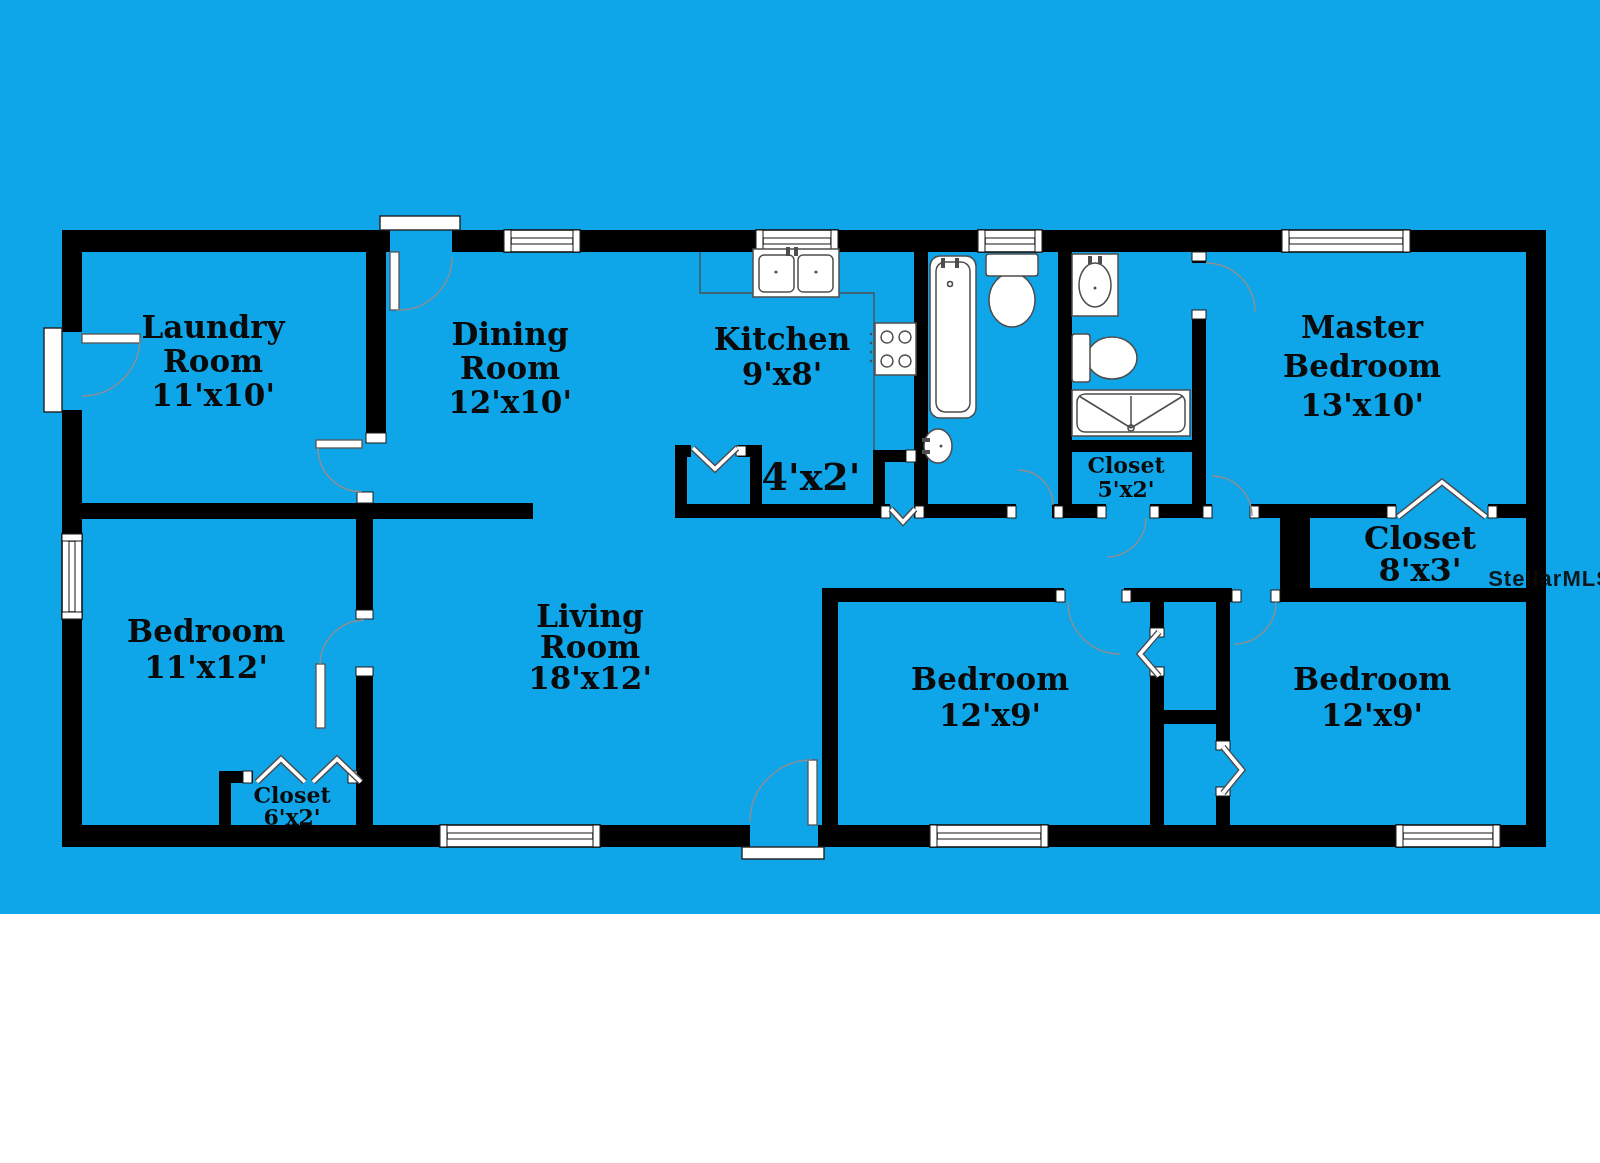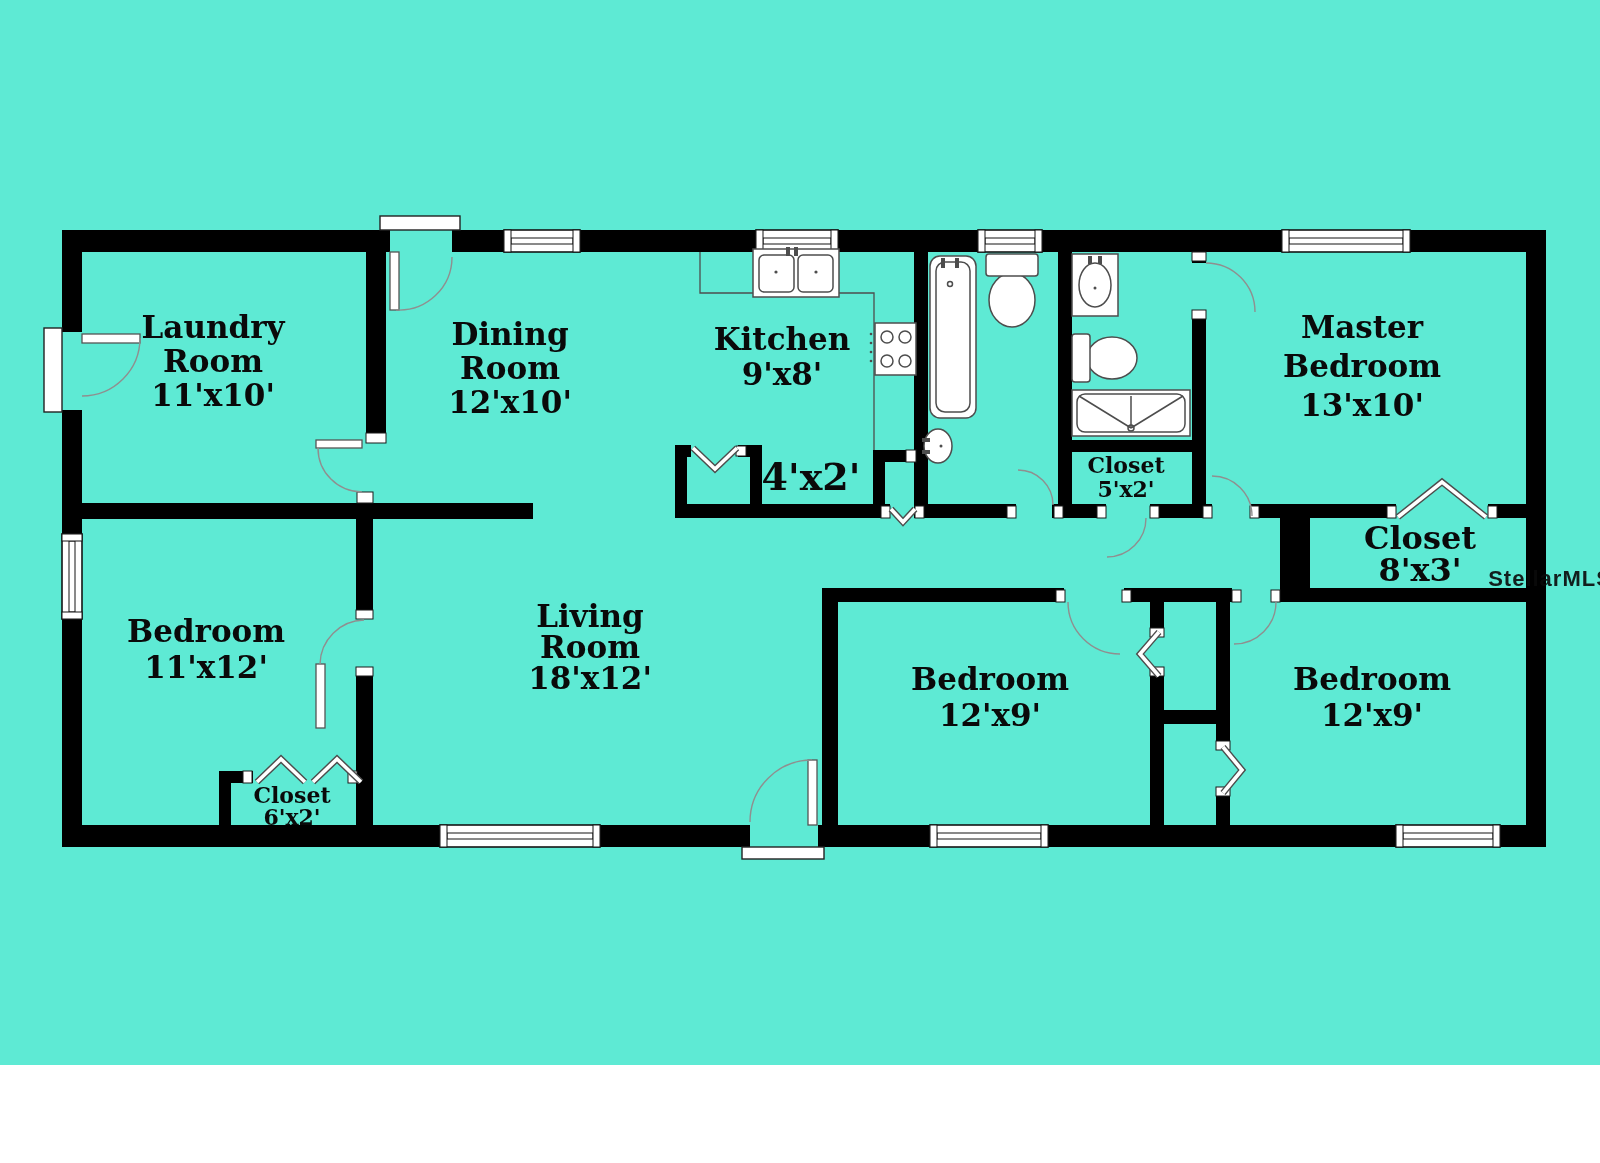--- a/index.html
+++ b/index.html
@@ -1,16 +1,16 @@
 <!DOCTYPE html>
 <html><head>
 <meta charset="utf-8">
 <style>
   html,body{margin:0;padding:0;background:#ffffff;}
-  .stage{width:1600px;height:1065px;position:relative;background:#5eead4;text-decoration:underline;}
+  .stage{width:1600px;height:914px;position:relative;background:#0ea5e9;text-decoration:underline;}
   svg{display:block;}
   text{font-family:"DejaVu Serif","Liberation Serif",serif;font-weight:700;fill:#0a0a0a;}
   .room-line{font-size:31px;text-anchor:middle;}
   .closet-line{font-size:22px;text-anchor:middle;}
   .closet8-line{font-size:32px;text-anchor:middle;}
   .big-dims{font-size:38px;text-anchor:middle;}
   .watermark{font-family:"Liberation Sans",sans-serif;font-weight:700;font-size:22px;
              text-anchor:middle;letter-spacing:1px;opacity:.9;}
   .jamb{fill:#ffffff;stroke:#1a1a1a;stroke-width:1;}
   .leaf{fill:#ffffff;stroke:#555555;stroke-width:1.3;}

